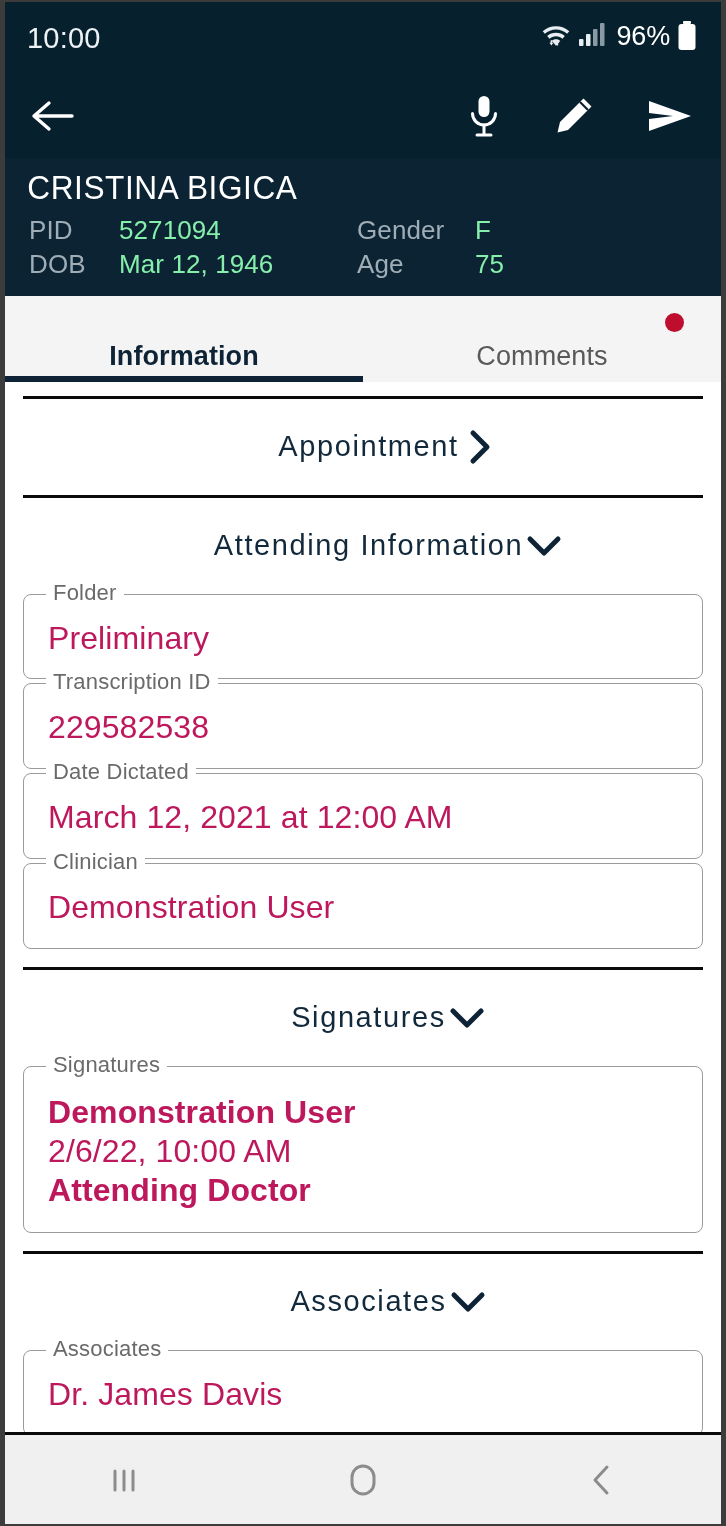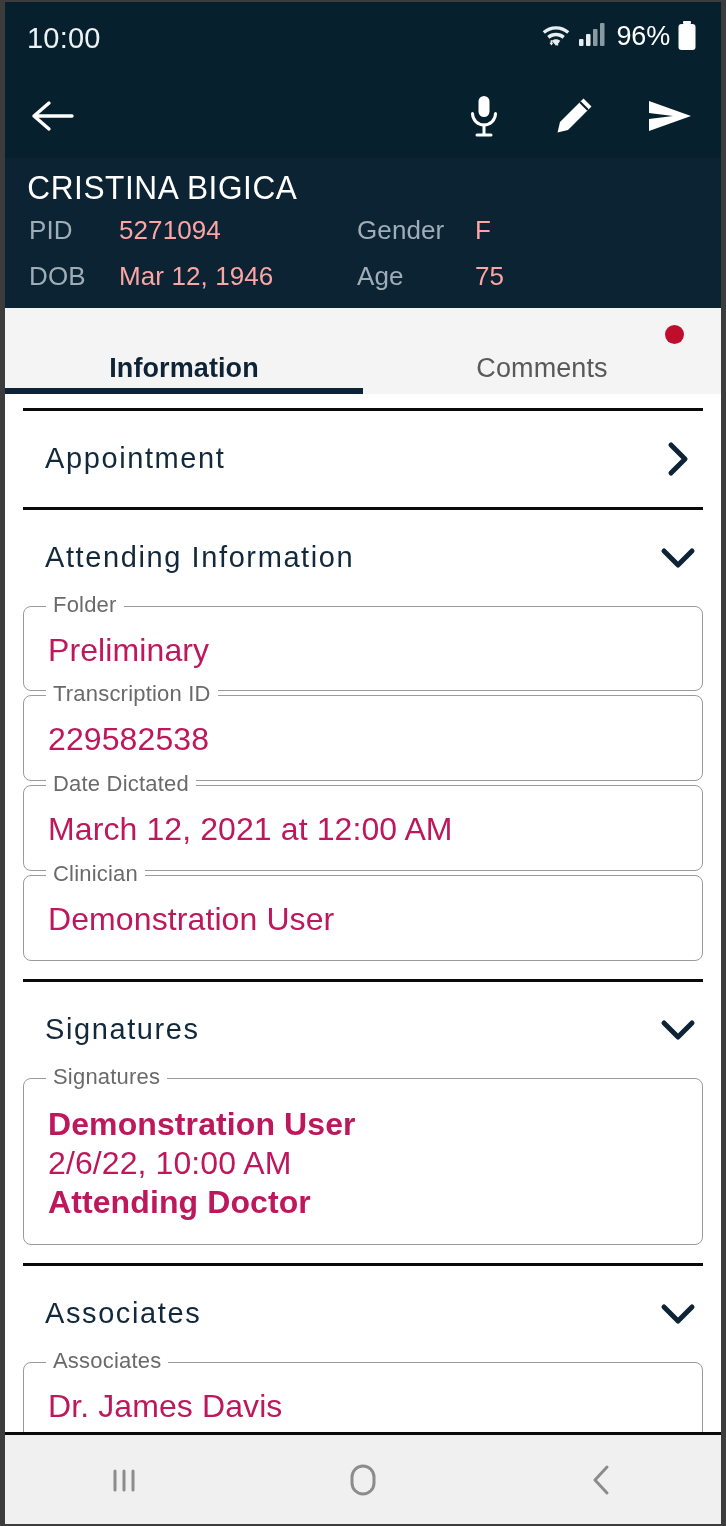--- a/index.html
+++ b/index.html
@@ -93,36 +93,36 @@
     padding: 0 24px;
     line-height: 1.25;
     font-stretch: condensed;
     transform: scaleX(0.93);
     transform-origin: left center;
   }
   .patient-grid {
     display: grid;
     grid-template-columns: 1fr 1fr;
     padding: 6px 24px 0 24px;
-    row-gap: 15px;
+    row-gap: 3px;
   }
   .pfield {
     display: flex;
     align-items: baseline;
   }
   .pfield .plabel {
     color: #9eadb6;
     font-size: 26px;
     width: 90px;
     flex: 0 0 auto;
     letter-spacing: 0.1px;
   }
   .pfield.gender .plabel { width: 118px; }
   .pfield .pvalue {
-    color: #fca5a5;
+    color: #86efac;
     font-size: 26px;
     letter-spacing: 0.1px;
     text-align: right;
   }
 
   
   .tabs {
     background: #f4f4f4;
     display: flex;
     height: 86px;
@@ -179,24 +179,25 @@
 
   .rule {
     height: 3px;
     background: #0a0a0a;
     margin: 0 18px;
   }
 
   .section-head {
     display: flex;
     align-items: center;
-    justify-content: space-between;
+    justify-content: center;
     padding: 0 22px 0 40px;
     height: 96px;
     cursor: pointer;
+    margin-left: 35px;
   }
   .section-title {
     font-size: 29px;
     color: #12293b;
     letter-spacing: 1.6px;
     font-weight: 400;
   }
   .chev {
     flex: 0 0 auto;
     display: flex;

